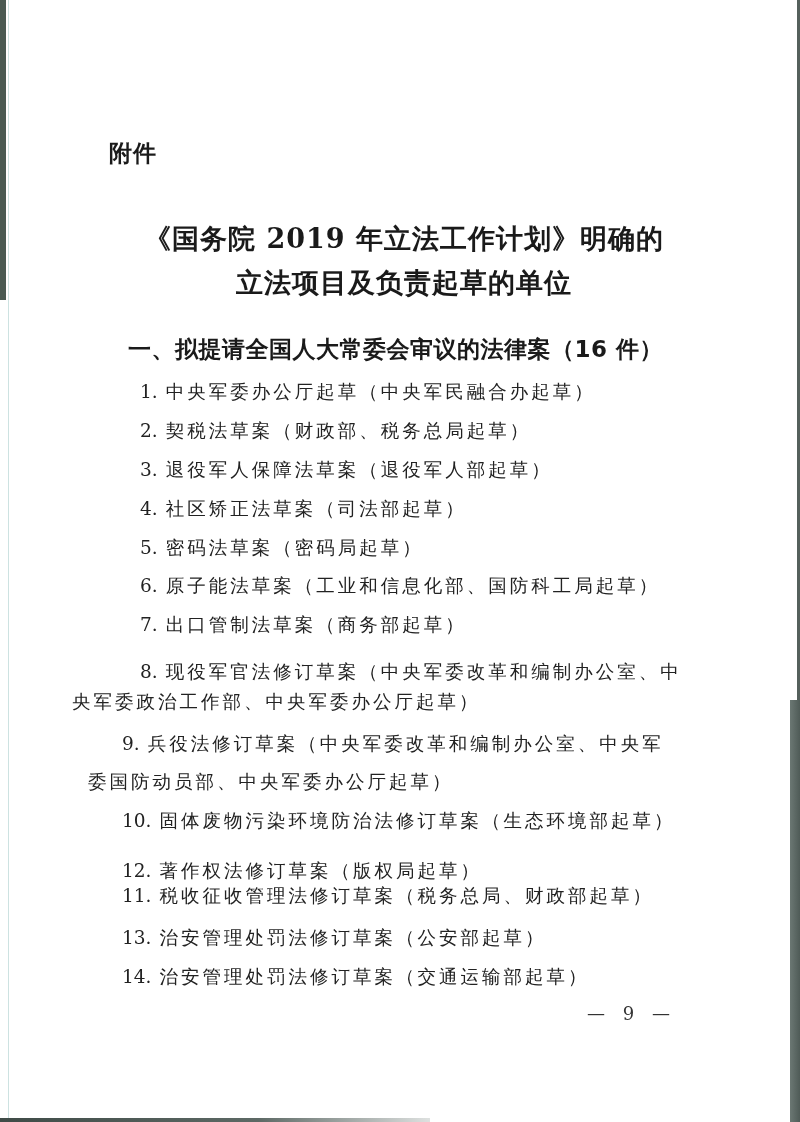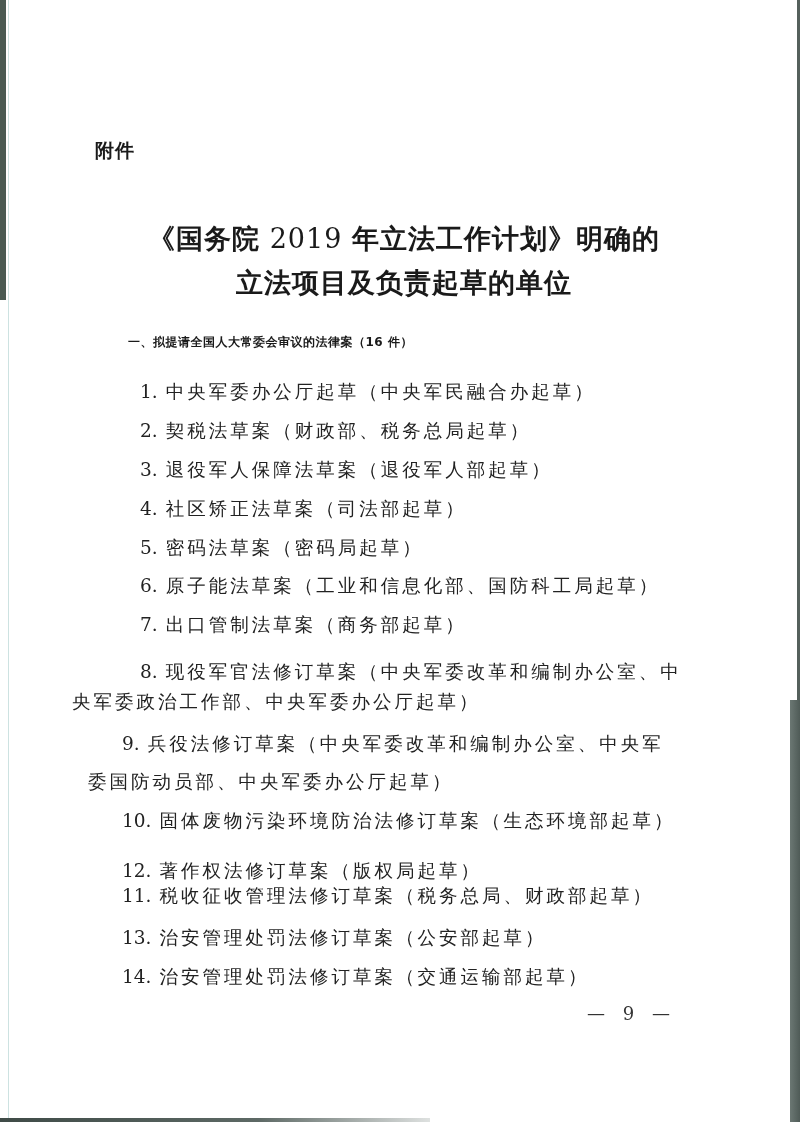--- a/index.html
+++ b/index.html
@@ -42,49 +42,49 @@
   }
   .scan-edge-bottom {
     position: absolute;
     left: 0; bottom: 0;
     width: 430px; height: 4px;
     background: linear-gradient(to right, #3f4b47, #5d6965 60%, rgba(200,205,203,0.6));
   }
 
   .attachment-label {
     position: absolute;
-    left: 95px; top: 138px;
+    left: 109px; top: 138px;
     font-family: "DejaVu Sans", "Liberation Sans", sans-serif;
     font-weight: bold;
-    font-size: 19px;
+    font-size: 23px;
     letter-spacing: 1px;
   }
 
   .doc-title {
     position: absolute;
     left: 0; width: 800px;
     text-align: center;
     font-family: "DejaVu Serif", "Liberation Serif", serif;
     font-weight: bold;
     font-size: 27px;
     letter-spacing: 1px;
   }
   .doc-title.line1 { top: 221px; left: 4px; }
   .doc-title.line2 { top: 265px; left: 4px; }
   .title-year {
-    font-weight: normal;
+    font-weight: bold;
     margin-top: 23px;
   }
 
   .section-heading {
     position: absolute;
     left: 128px; top: 334px;
     font-family: "DejaVu Sans", "Liberation Sans", sans-serif;
     font-weight: bold;
-    font-size: 12px;
+    font-size: 23px;
     letter-spacing: 0.5px;
   }
 
   .item-line {
     position: absolute;
     font-size: 18.5px;
     letter-spacing: 3px;
     white-space: nowrap;
     color: #222;
   }

